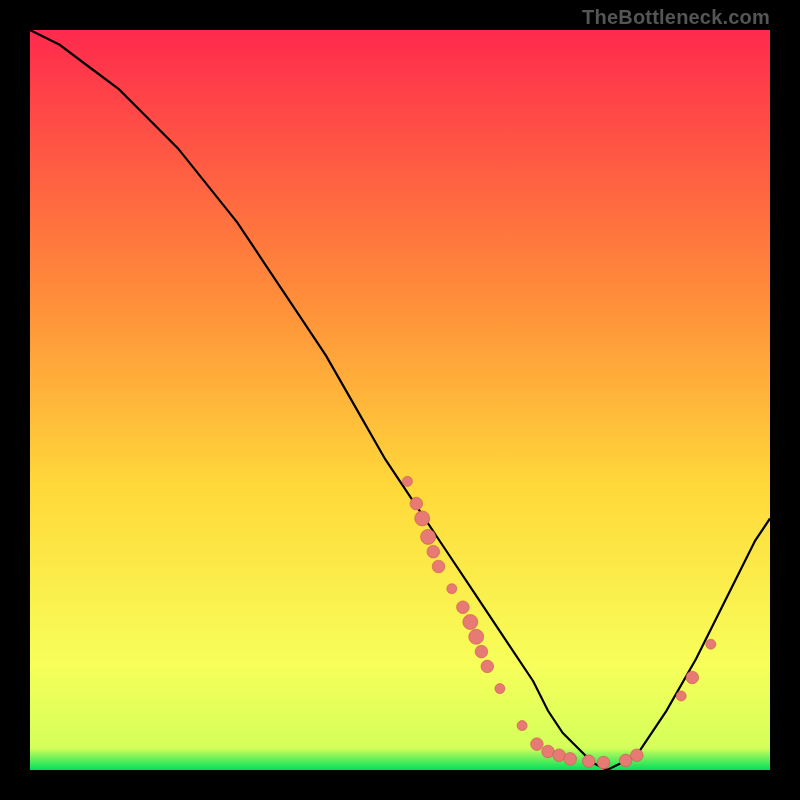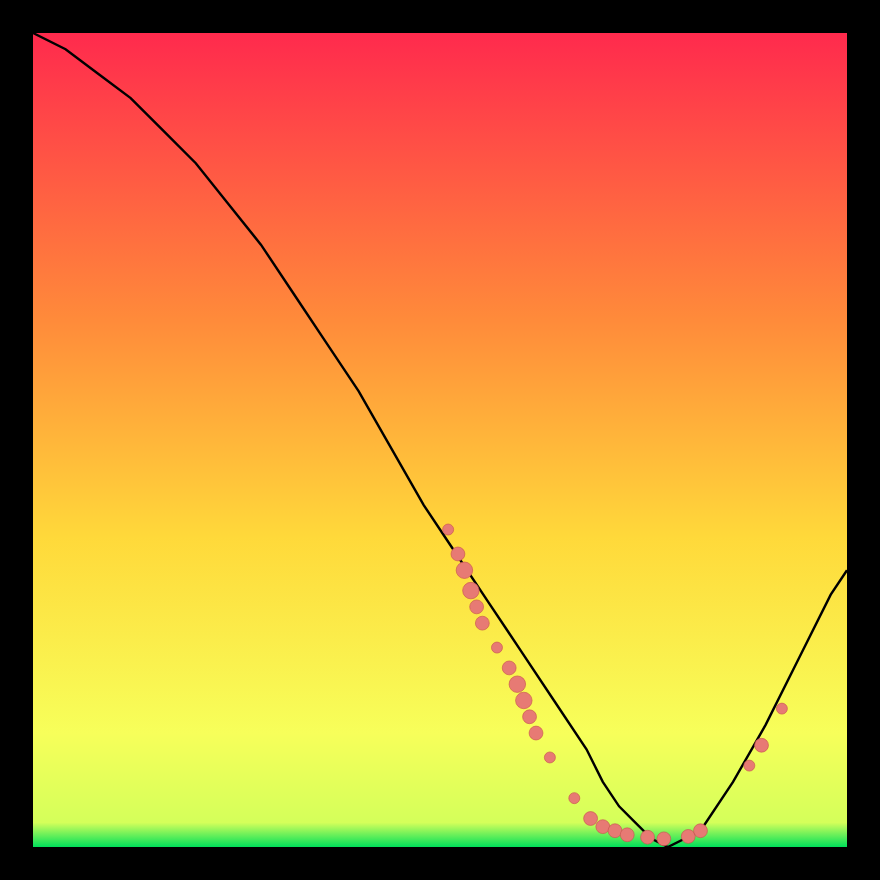--- a/index.html
+++ b/index.html
@@ -37,20 +37,21 @@
     font-size: 20px;
     color: #555;
     font-weight: bold;
     letter-spacing: 0.2px;
   }
 </style>
 </head>
 <body>
 <div class="frame">
 
+  <div class="watermark">TheBottleneck.com</div>
 
   <div class="plot">
     <svg id="chart-svg" viewBox="0 0 740 740">
       <defs>
         <linearGradient id="bg-grad" x1="0" y1="0" x2="0" y2="1">
           <stop id="g0" offset="0%" stop-color="#ff2a4d"></stop>
           <stop id="g1" offset="35%" stop-color="#ff8a3a"></stop>
           <stop id="g2" offset="62%" stop-color="#ffd93a"></stop>
           <stop id="g3" offset="86%" stop-color="#f7ff5a"></stop>
           <stop id="g4" offset="97%" stop-color="#d4ff5a"></stop>

